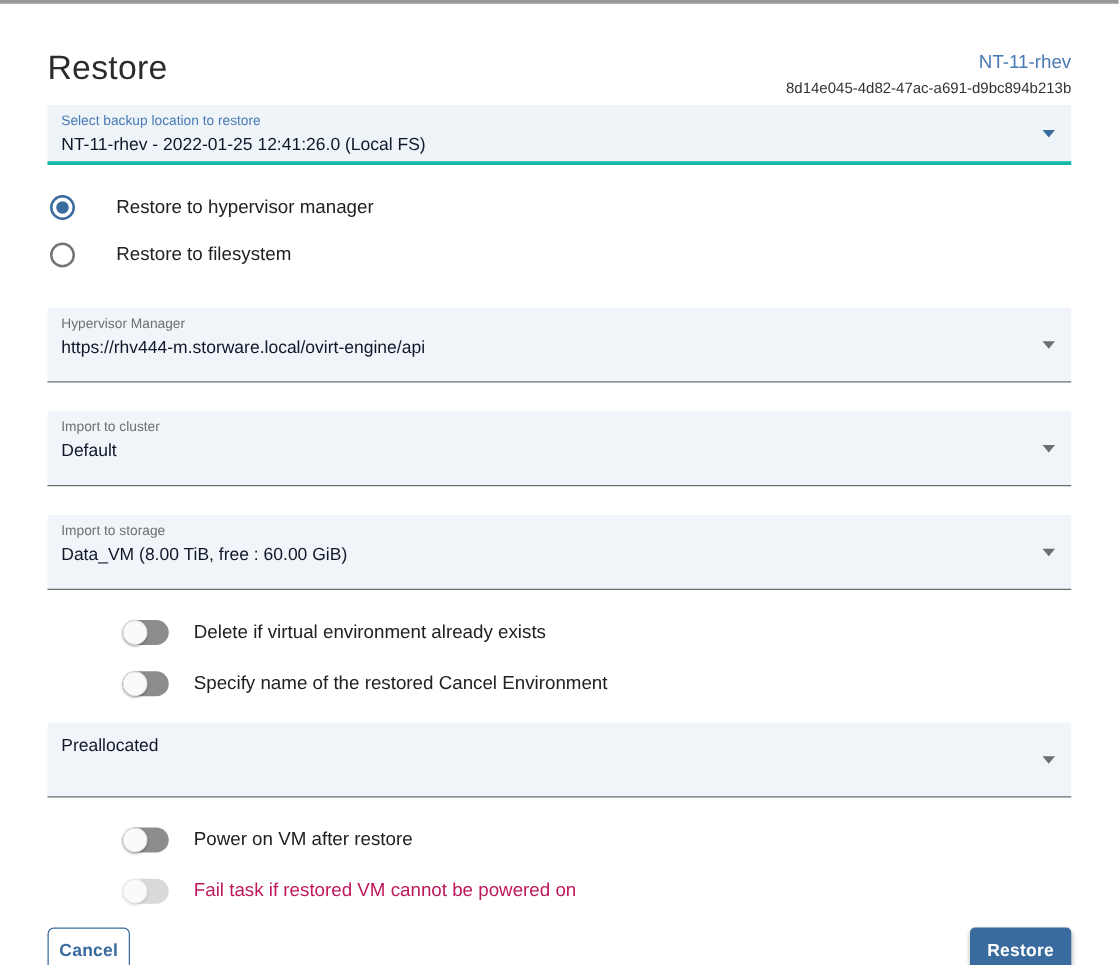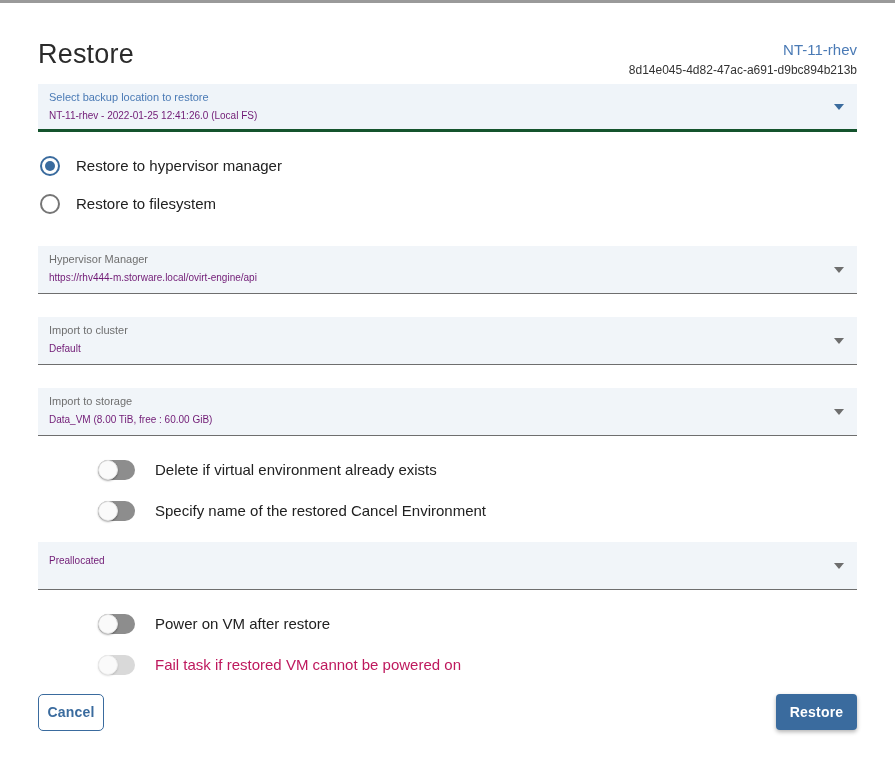--- a/index.html
+++ b/index.html
@@ -10,42 +10,42 @@
 
   
   .header { margin-top:36px; display:flex; justify-content:space-between; align-items:flex-start; }
   .page-title { font-size:27px; font-weight:400; color:#2b2b2b; letter-spacing:0.2px; }
   .header-right { text-align:right; padding-top:2px; }
   .vm-name { font-size:15px; color:#4a7ab5; line-height:1.25; }
   .vm-uuid { font-size:12px; color:#333333; margin-top:3px; }
 
   
   .field { position:relative; background:#f1f5f9; border-bottom:1px solid #6e6e6e;
-    padding:7px 34px 9px 11px; height:48px; cursor:pointer; }
+    padding:7px 34px 9px 11px; height:60px; cursor:pointer; }
   .field .flabel { display:block; font-size:11px; color:#6f6f6f; line-height:13px; }
-  .field .fvalue { display:block; font-size:10px; color:#701a75; line-height:19px; margin-top:2px;
+  .field .fvalue { display:block; font-size:14px; color:#0f172a; line-height:19px; margin-top:2px;
     white-space:nowrap; overflow:hidden; }
   .field .arrow { position:absolute; right:13px; top:50%; margin-top:-2px;
     width:0; height:0; border-left:5px solid transparent; border-right:5px solid transparent;
     border-top:6px solid #6e6e6e; }
-  .field.focused { background:#eff4f9; border-bottom:3px solid #14532d; height:48px; }
+  .field.focused { background:#eff4f9; border-bottom:3px solid #14b8a6; height:48px; }
   .field.focused .flabel { color:#4a7ab5; }
   .field.focused .arrow { border-top-color:#3a6b9e; }
   .field1 { margin-top:7px; }
   .fgap { margin-top:23px; }
 
   
   .radio-group { margin-top:15px; }
   .radio-row { display:flex; align-items:center; padding:9px 0 9px 2px; cursor:pointer; }
   .radio-outer { width:20px; height:20px; border-radius:50%; border:2px solid #757575;
     display:flex; align-items:center; justify-content:center; flex:0 0 auto; background:#fff; }
   .radio-row.selected .radio-outer { border-color:#3a6b9e; }
   .radio-dot { width:10px; height:10px; border-radius:50%; background:transparent; }
   .radio-row.selected .radio-dot { background:#3a6b9e; }
-  .radio-label { margin-left:16px; font-size:15px; color:#212121; }
+  .radio-label { margin-left:33px; font-size:15px; color:#212121; }
 
   
   .toggle-row { display:flex; align-items:center; margin-left:20px; cursor:pointer;padding-left:40px; }
   .t1 { margin-top:24px; }
   .t2 { margin-top:21px; }
   .toggle { position:relative; width:37px; height:20px; border-radius:10px; background:#8d8d8d; flex:0 0 auto; }
   .toggle .thumb { position:absolute; left:0; top:0; width:20px; height:20px; border-radius:50%;
     background:#fafafa; border:1px solid #e2e2e2; box-shadow:0 1px 2px rgba(0,0,0,0.35); }
   .toggle-label { margin-left:20px; font-size:15px; color:#212121; }
   .toggle-row.disabled .toggle { background:#d9d9d9; }

